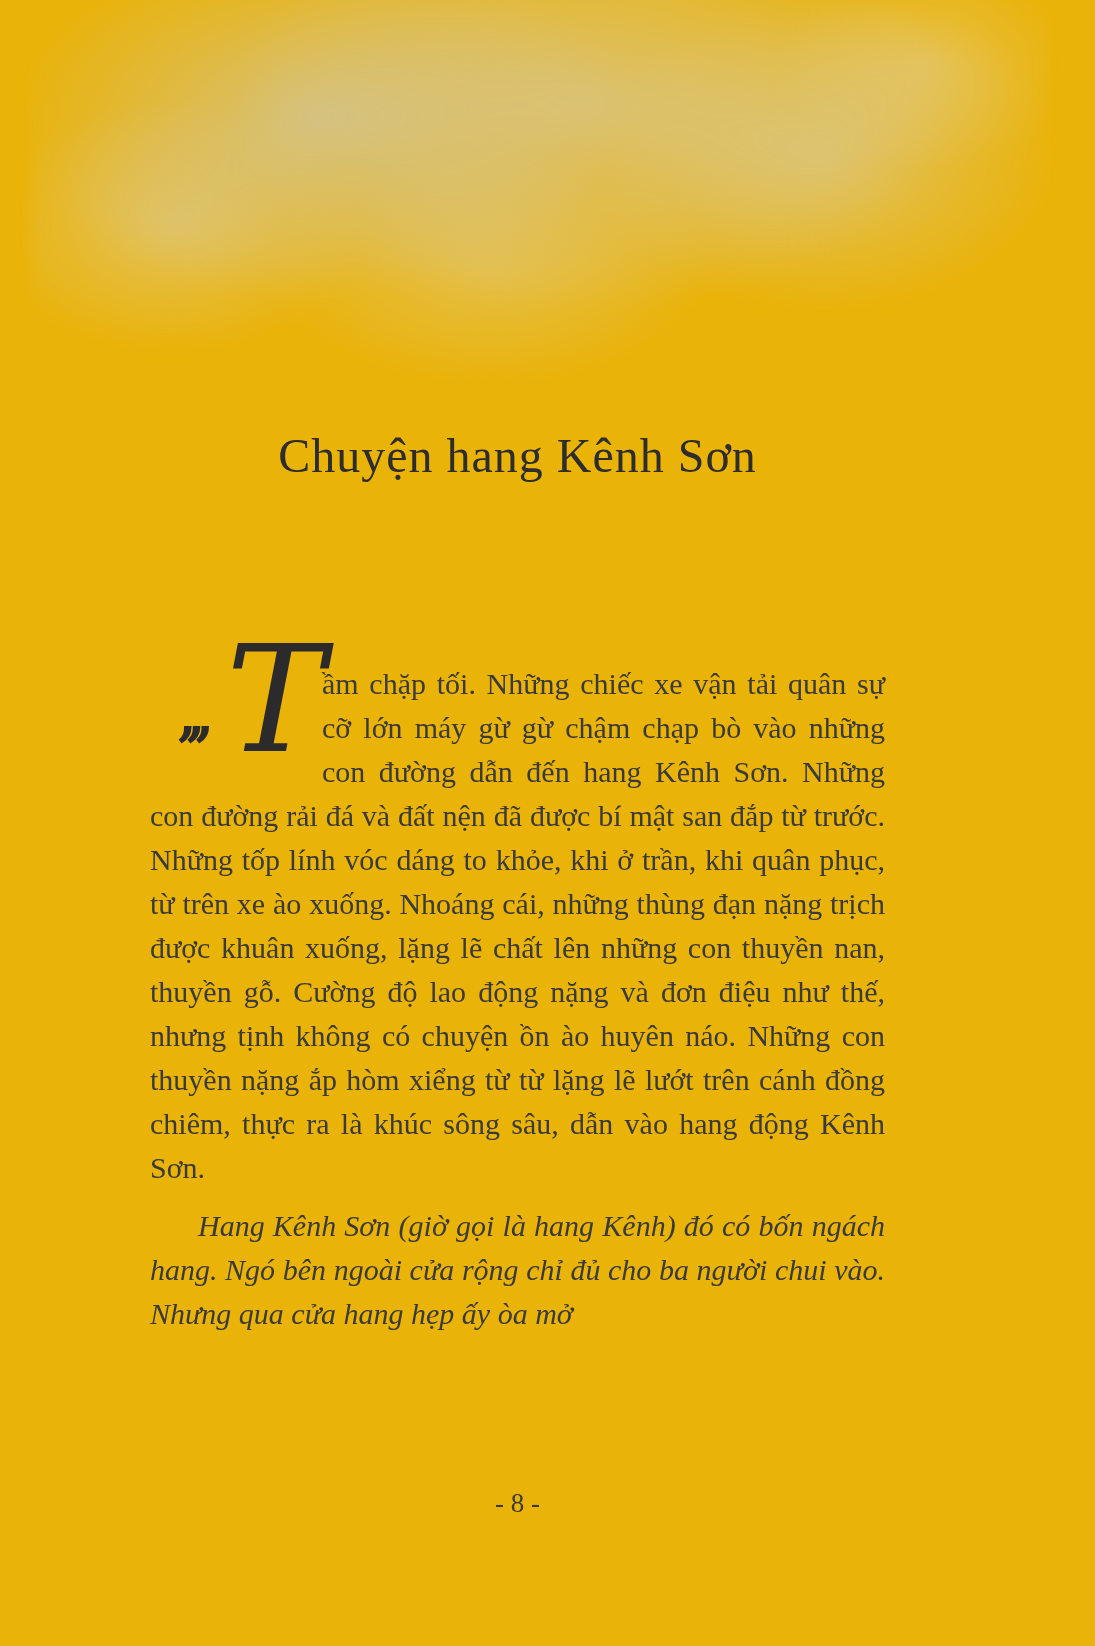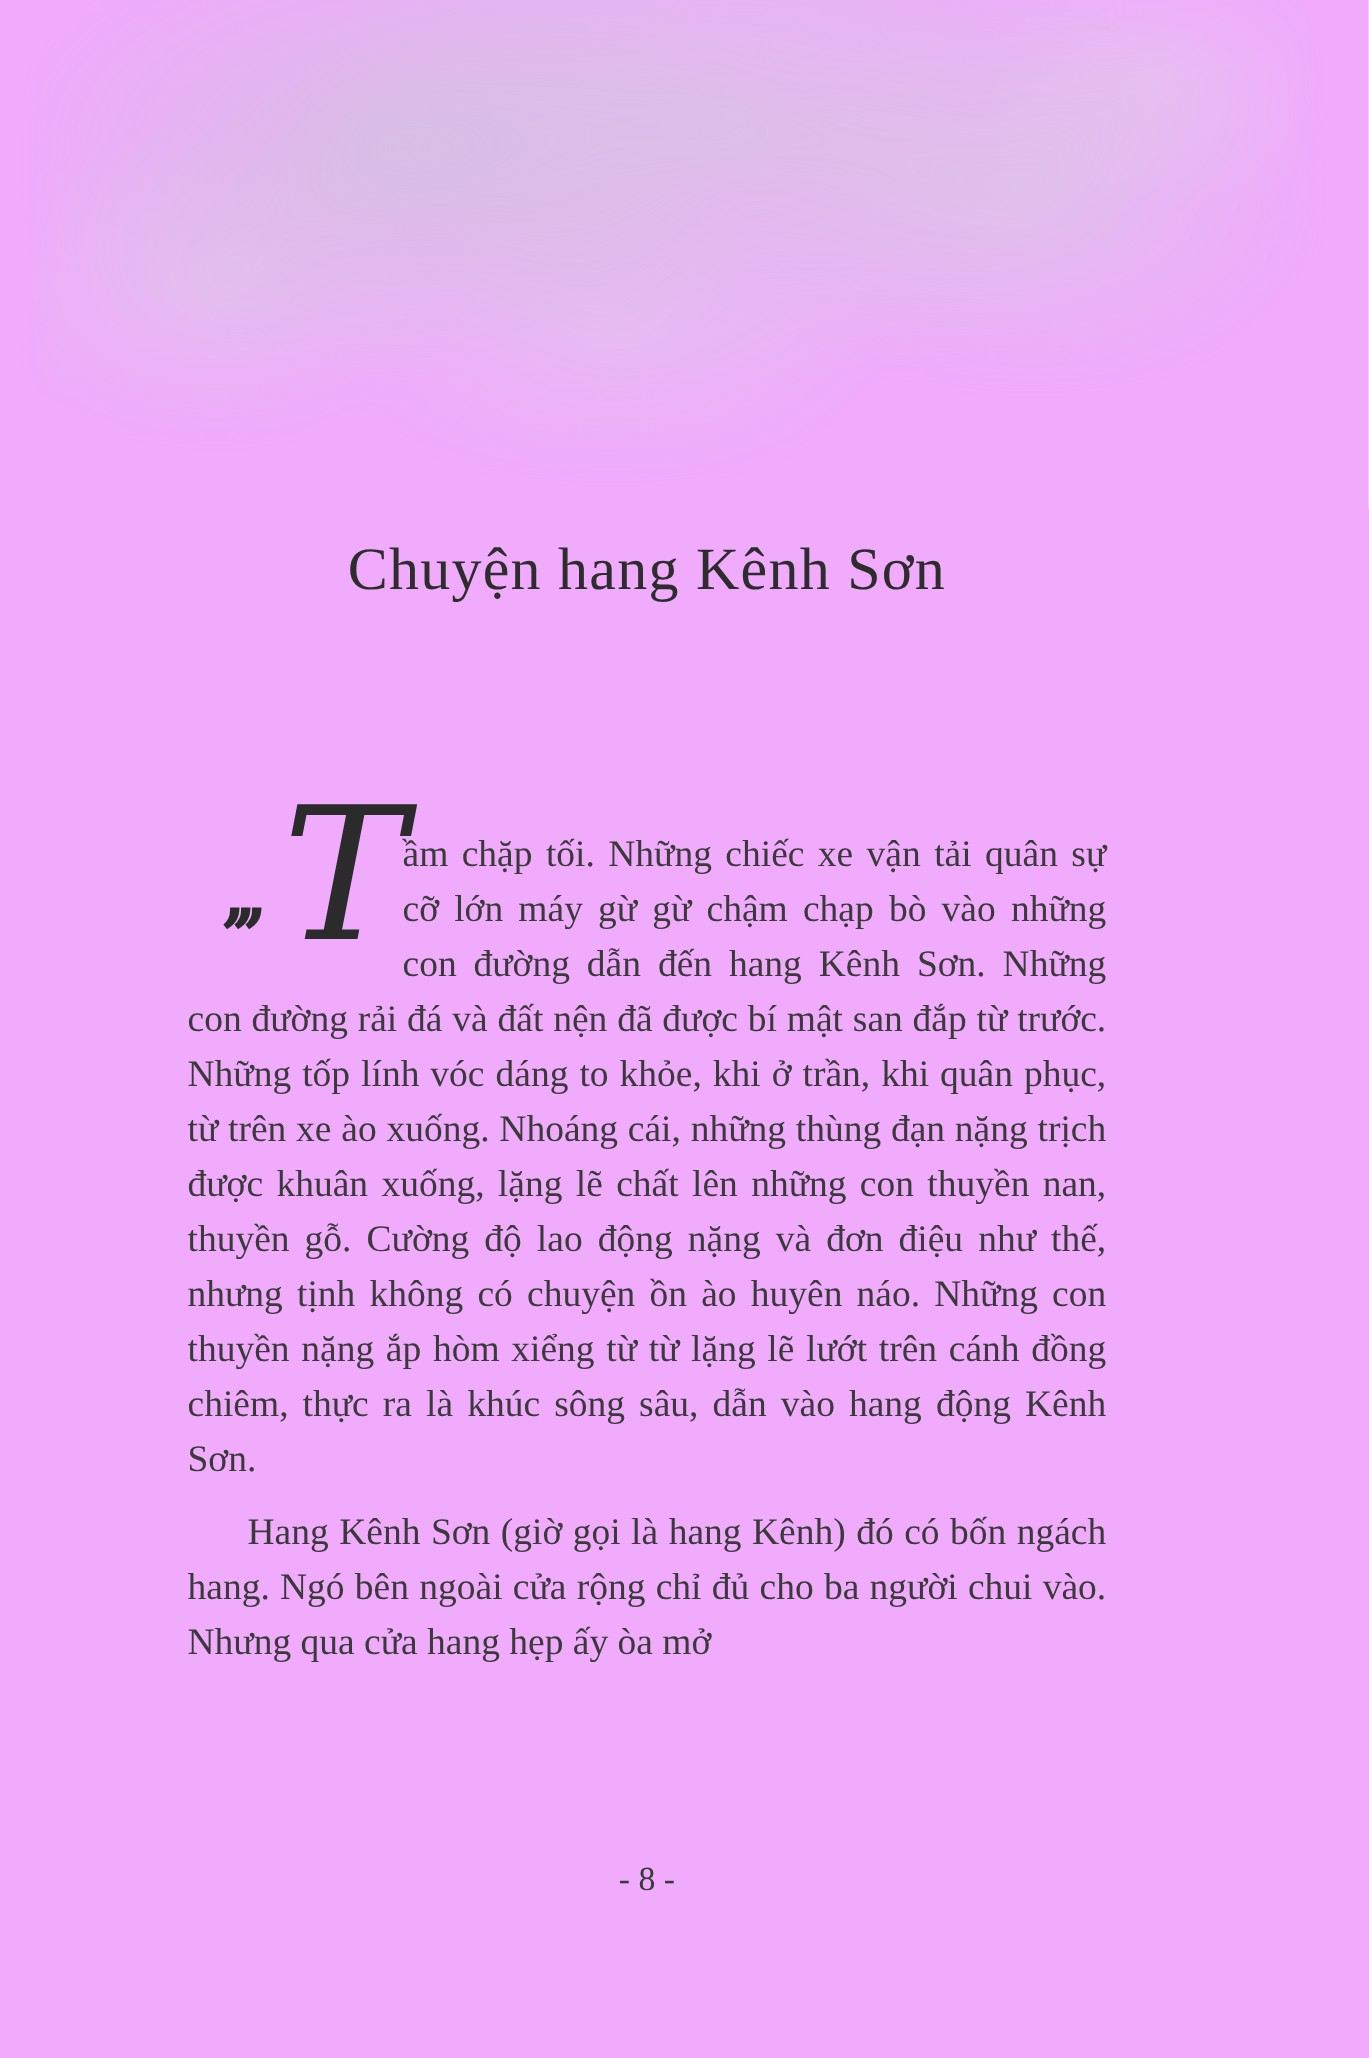--- a/index.html
+++ b/index.html
@@ -4,21 +4,21 @@
 <style>
   html, body {
     margin: 0;
     padding: 0;
     background: #ffffff;
   }
   .page {
     position: relative;
     width: 1095px;
     height: 1646px;
-    background: #f0abfc;
+    background: #eab308;
     overflow: hidden;
     font-family: "Liberation Serif", "DejaVu Serif", serif;
     color: #3a3a3a;
   }
 
   
   .watercolor {
     position: absolute;
     top: -70px;
     left: 30px;
@@ -55,20 +55,21 @@
     font-size: 30px;
     line-height: 44px;
     text-align: justify;
     color: #3a3a3a;
   }
   .para {
     margin: 0 0 14px 0;
   }
   .para.indent {
     text-indent: 48px;
+    font-style: italic;
   }
 
   .dropwrap {
     float: left;
     position: relative;
     width: 172px;
     height: 90px;
   }
   .dropcap {
     position: absolute;

